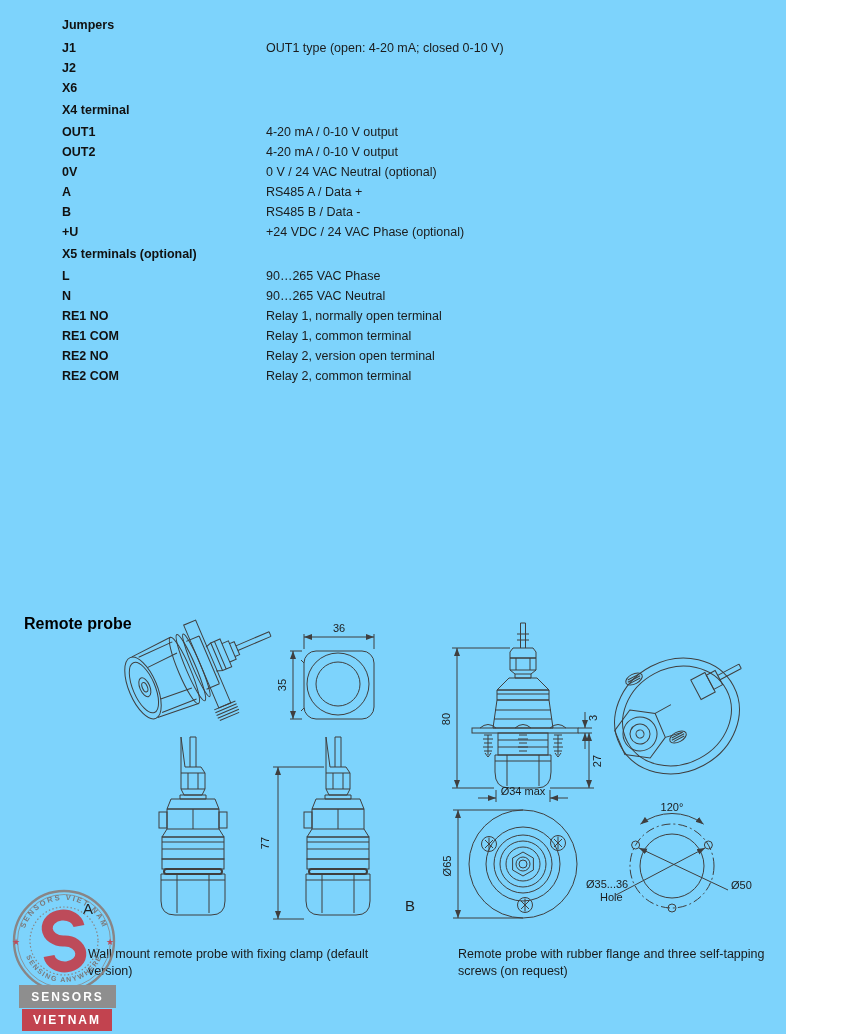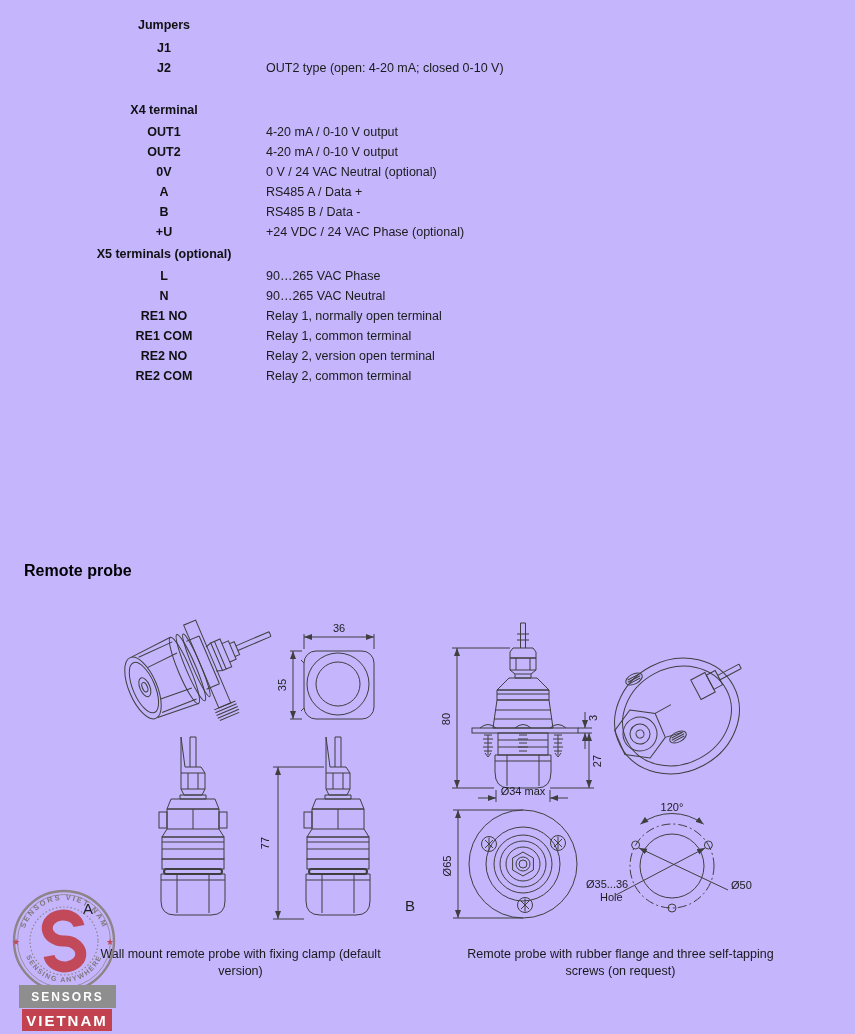--- a/index.html
+++ b/index.html
@@ -1,41 +1,41 @@
 <!DOCTYPE html>
 <html><head>
 <meta charset="utf-8">
 <style>
   html,body{margin:0;padding:0;background:#ffffff;}
-  .page{position:relative;width:855px;height:1034px;background:#c4b5fd;overflow:hidden;
-        font-family:"Liberation Sans", sans-serif;color:#1c1c1c;text-align:center;}
+  .page{position:relative;width:786px;height:1034px;background:#7dd3fc;overflow:hidden;
+        font-family:"Liberation Sans", sans-serif;color:#1c1c1c;}
   
   .terminal-table{position:absolute;left:62px;top:15px;}
   .t-row{display:flex;height:20px;align-items:center;font-size:12.5px;line-height:20px;}
   .t-row .t-label{width:204px;font-weight:bold;color:#111;}
   .t-row .t-desc{color:#1c1c1c;white-space:nowrap;}
   .t-row.header{margin:2px 0;}
   .t-row.first-header{margin-top:0;margin-bottom:3px;}
   
-  .section-title{position:absolute;left:24px;top:562px;margin:0;font-size:16px;font-weight:bold;color:#000;}
+  .section-title{position:absolute;left:24px;top:615px;margin:0;font-size:16px;font-weight:bold;color:#000;}
   
   svg.d{position:absolute;overflow:visible;}
   .dimtext{font-size:11px;fill:#1d1d1d;font-family:"Liberation Sans",sans-serif;}
   .fig-label{position:absolute;font-size:15px;color:#222;}
   .fig-label.a{left:83px;top:900px;}
   .fig-label.b{left:405px;top:897px;}
   .caption{position:absolute;font-size:12.5px;line-height:16.5px;color:#1a1a1a;}
   .caption.a{left:88px;top:946px;width:305px;}
   .caption.b{left:458px;top:946px;width:325px;}
   
   svg.stamp{position:absolute;left:5px;top:884px;opacity:.93;}
   .brandbox{position:absolute;display:flex;align-items:center;justify-content:center;
             color:#fff;font-weight:bold;letter-spacing:2px;}
   .brandbox.sensors{left:19px;top:985px;width:97px;height:23px;font-size:12px;}
-  .brandbox.vietnam{left:22px;top:1009px;width:90px;height:22px;font-size:15px;}
+  .brandbox.vietnam{left:22px;top:1009px;width:90px;height:22px;font-size:12px;}
 </style>
 </head>
 <body>
 
 <div class="page">
 
   <svg width="0" height="0" style="position:absolute">
     <defs>
       <marker id="ae" markerWidth="9" markerHeight="8" refX="8" refY="3" orient="auto" markerUnits="userSpaceOnUse">
         <path d="M0,0L8,3L0,6Z" fill="#3f3f3f"></path>
@@ -46,26 +46,27 @@
     </defs>
   </svg>
 
   <div class="terminal-table">
     <div class="t-row header first-header">
         <span class="t-label">Jumpers</span>
         <span class="t-desc"></span>
       </div>
     <div class="t-row">
         <span class="t-label">J1</span>
+        <span class="t-desc">OUT1 type (open: 4-20 mA; closed 0-10 V)</span>
       </div>
     <div class="t-row">
         <span class="t-label">J2</span>
-        <span class="t-desc">OUT2 type (open: 4-20 mA; closed 0-10 V)</span>
-      </div>
-    <div class="t-row">
+      </div>
+    <div class="t-row">
+        <span class="t-label">X6</span>
       </div>
     <div class="t-row header">
         <span class="t-label">X4 terminal</span>
         <span class="t-desc"></span>
       </div>
     <div class="t-row">
         <span class="t-label">OUT1</span>
         <span class="t-desc">4-20 mA / 0-10 V output</span>
       </div>
     <div class="t-row">

